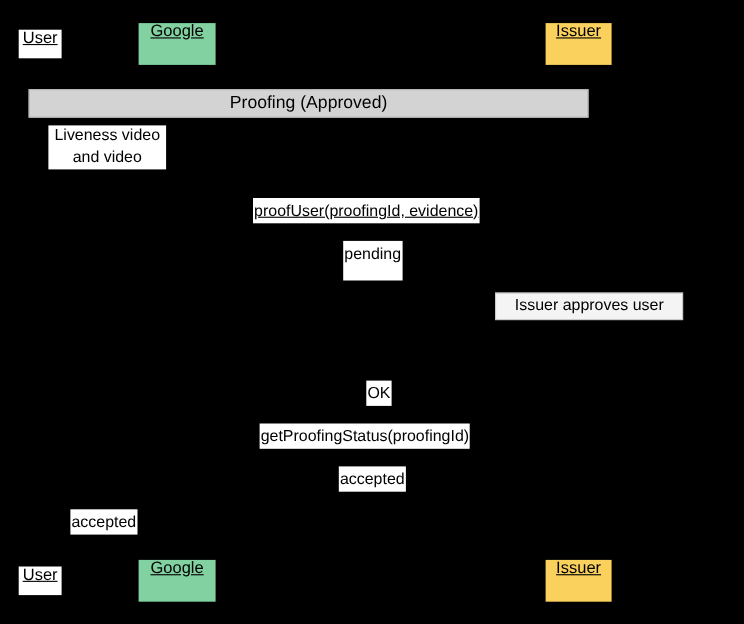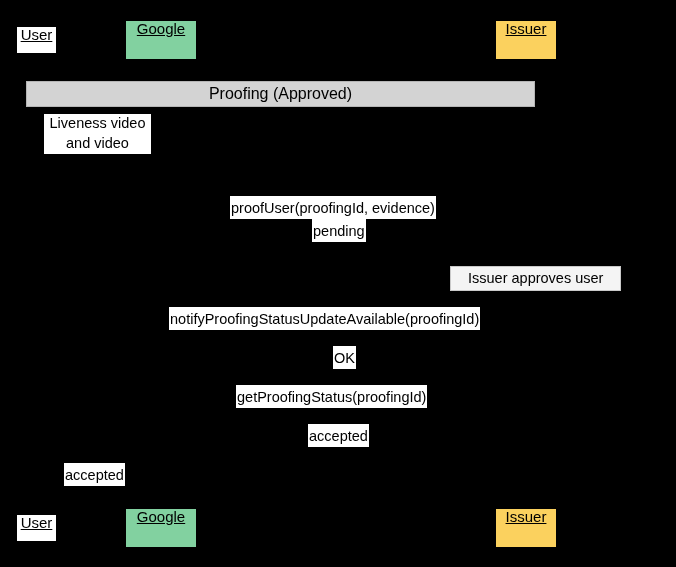--- a/index.html
+++ b/index.html
@@ -96,27 +96,26 @@
 
   <div class="fragment-bar" style="left:26px; top:81px; width:509px; height:26px;">
     <span>Proofing (Approved)</span>
   </div>
 
   <div class="msg msg-multiline" style="left:44px; top:114px; width:107px; height:40px; display:flex; flex-direction:column; align-items:center; justify-content:center;">
     <span class="line">Liveness video</span>
     <span class="line">and video</span>
   </div>
 
-  <div class="msg" style="left:230px; top:196px; height:23px; line-height:22px;">proofUser(proofingId, evidence)</div>
+  <div class="msg" style="left:230px; top:180px; height:23px; line-height:22px;text-decoration:underline;">proofUser(proofingId, evidence)</div>
 
-  <div class="msg" style="left:312px; top:219px; height:23px; line-height:22px;">pending</div>
+  <div class="msg" style="left:312px; top:219px; height:36px; line-height:22px;">pending</div>
 
   <div class="msg msg-note" style="left:450px; top:266px; height:25px; line-height:23px; padding:0 17px;">Issuer approves user</div>
 
-  <div class="msg" style="left:169px; top:307px; height:23px; line-height:22px;">notifyProofingStatusUpdateAvailable(proofingId)</div>
 
   <div class="msg" style="left:333px; top:346px; height:23px; line-height:22px;">OK</div>
 
   <div class="msg" style="left:236px; top:385px; height:23px; line-height:22px;">getProofingStatus(proofingId)</div>
 
   <div class="msg" style="left:308px; top:424px; height:23px; line-height:22px;">accepted</div>
 
   <div class="msg" style="left:64px; top:463px; height:23px; line-height:22px;">accepted</div>
 
   <div class="actor actor-plain" style="left:17px; top:515px; width:39px; height:26px;">

